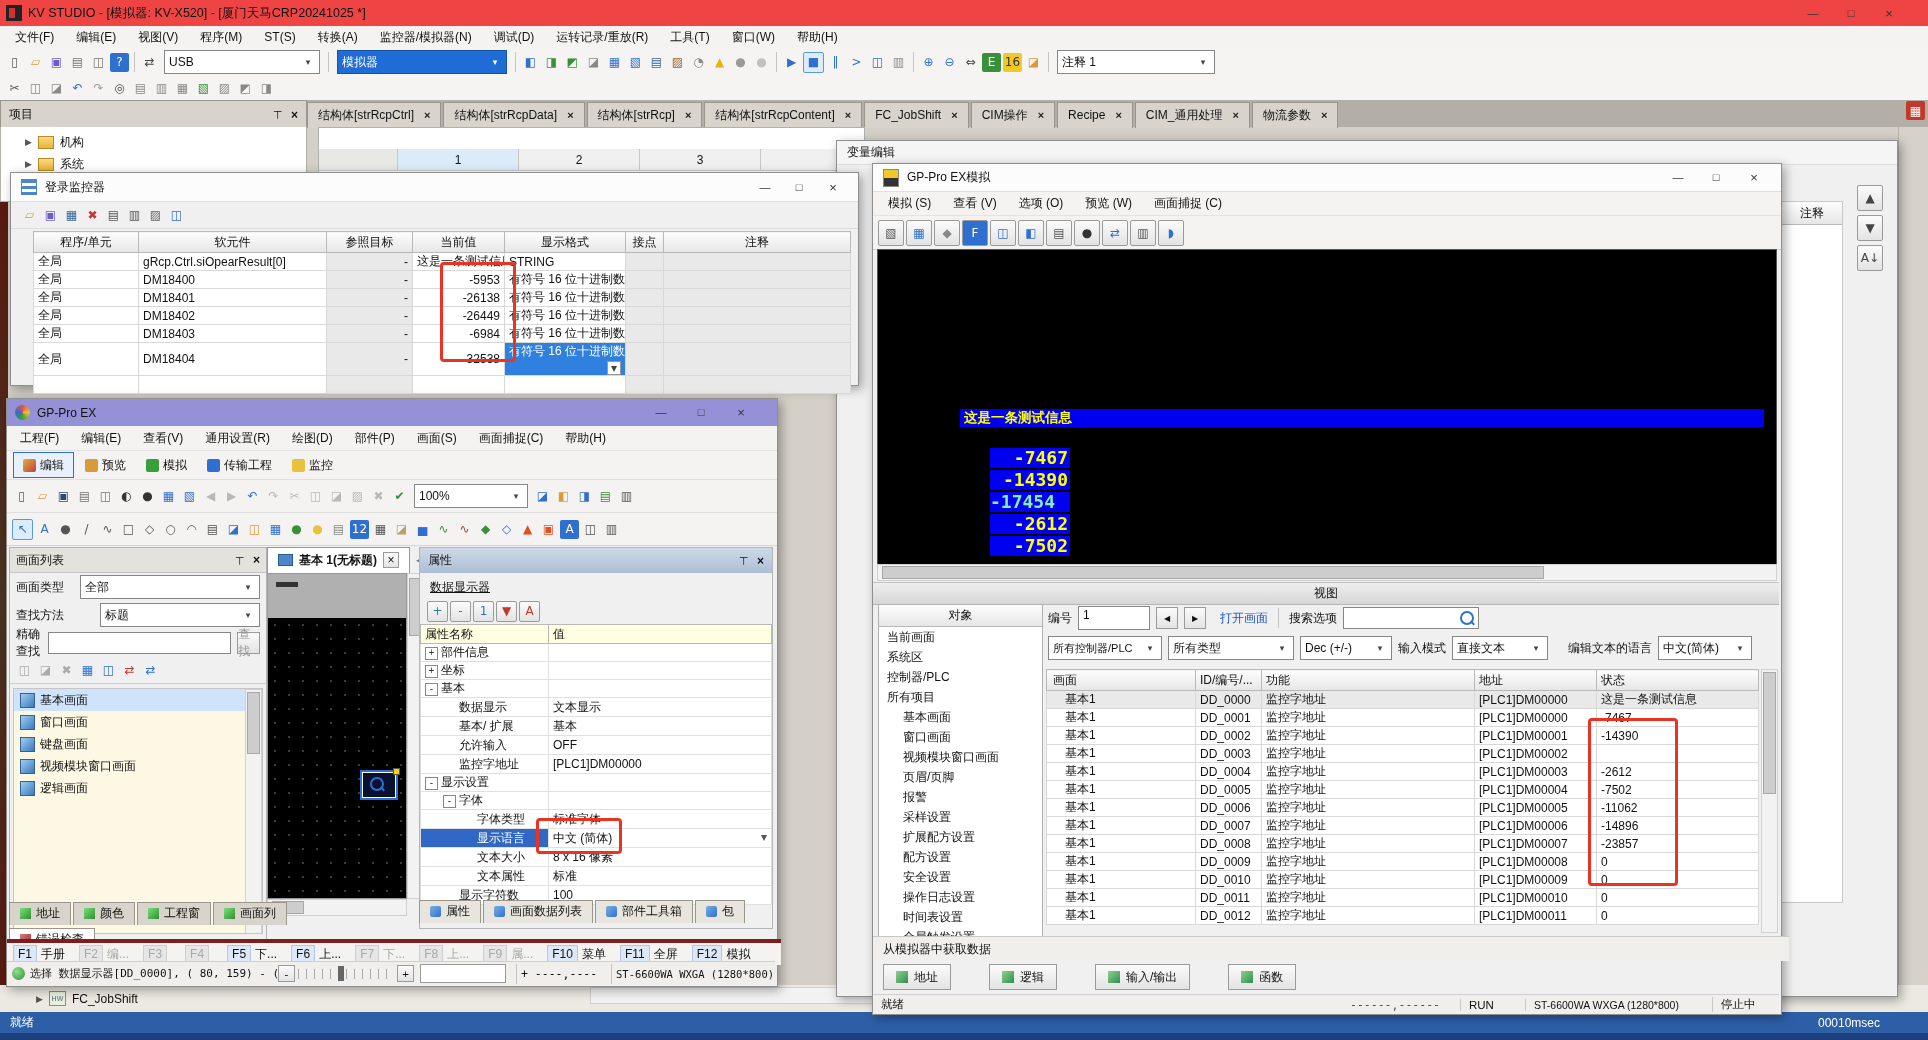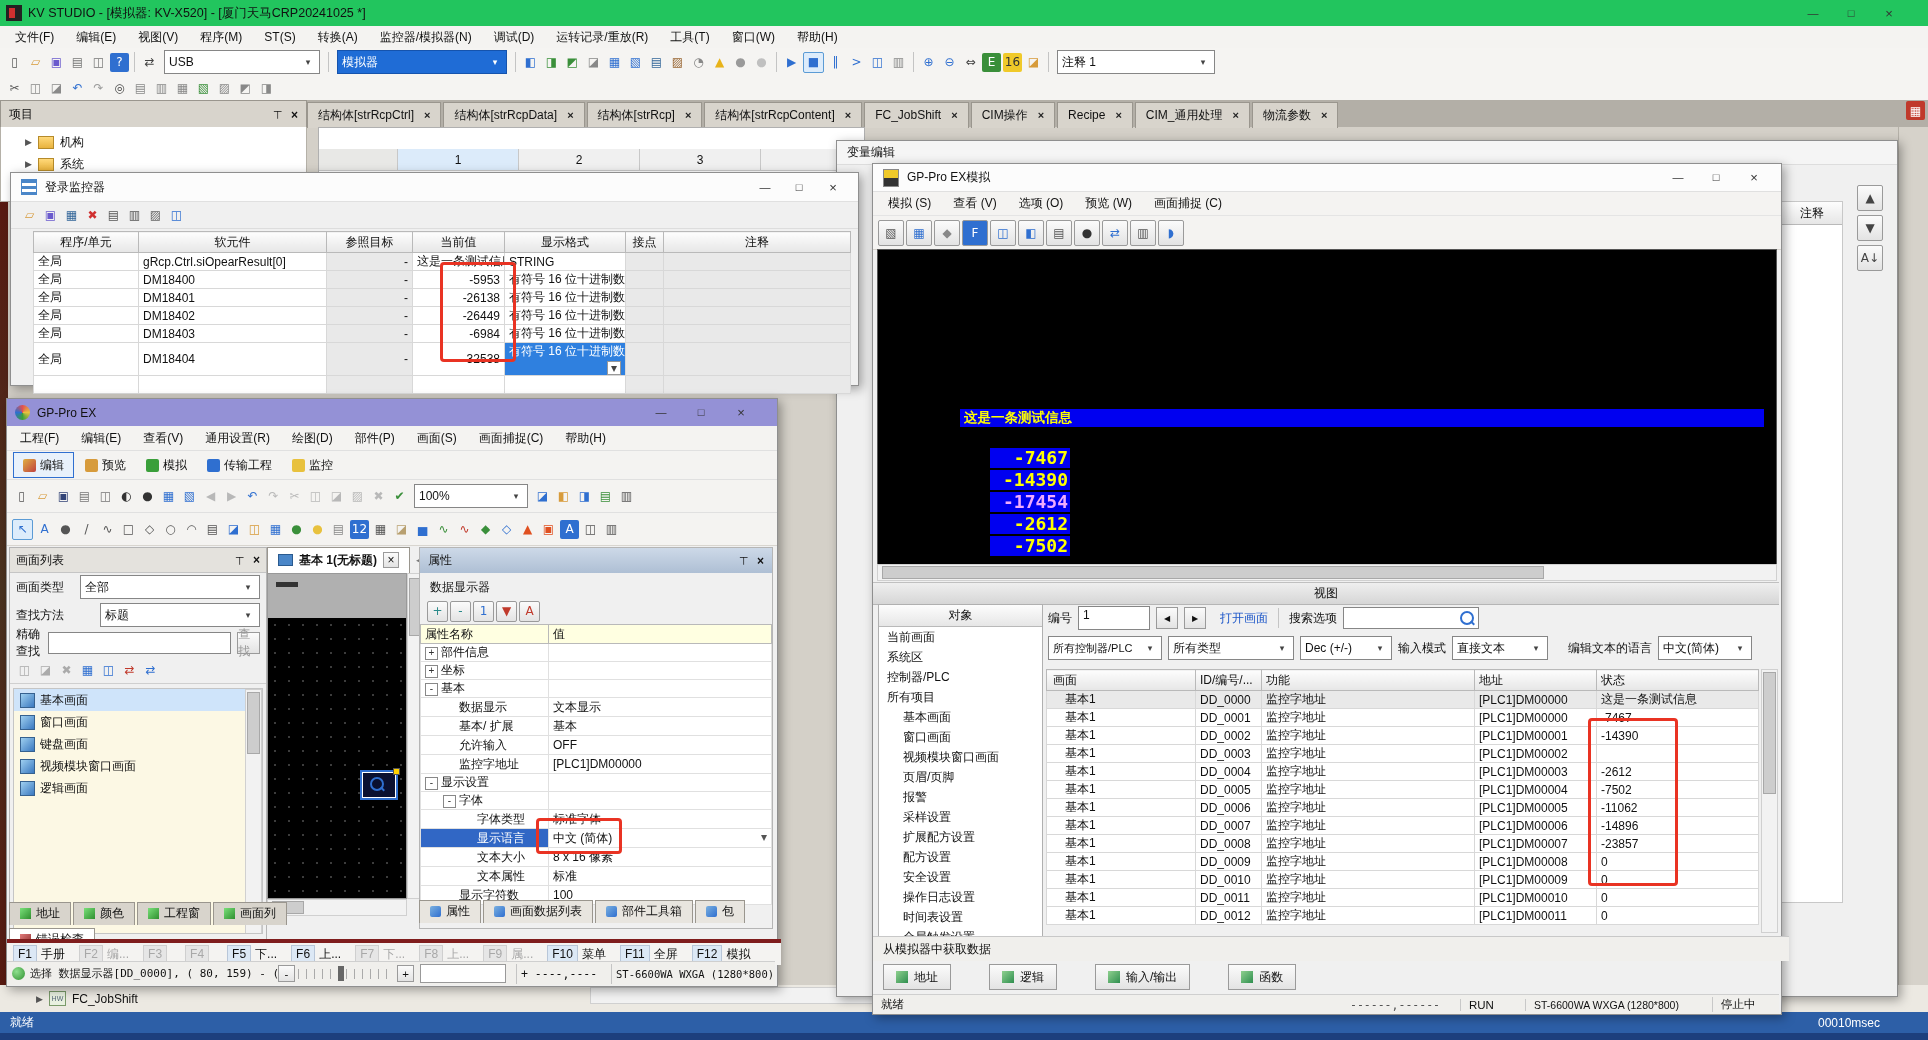--- a/index.html
+++ b/index.html
@@ -81,21 +81,21 @@
   .hthumb{position:absolute;top:1px;bottom:1px;background:#cdcdcd;border:1px solid #a8a8a8;}
   .btn3d{background:linear-gradient(#fbfbfb,#e3e3e3);border:1px solid #9a9a9a;display:inline-flex;align-items:center;justify-content:center;}
 </style>
 </head>
 <body>
 
 <div id="screen">
 
   <div class="r" style="left:0;top:163px;width:8px;height:850px;background:linear-gradient(#5a1810,#4a3320,#5a1810);"></div>
 
-  <div class="r" style="left:0;top:0;width:1928px;height:26px;background:#22c55e;border-bottom:1px solid #d8d8d8;">
+  <div class="r" style="left:0;top:0;width:1928px;height:26px;background:#ef4444;border-bottom:1px solid #d8d8d8;">
     <div class="flex" style="height:100%;padding-left:6px;">
       <span style="width:16px;height:16px;background:#222;margin-right:6px;position:relative;display:inline-block;">
           <i style="position:absolute;left:3px;top:3px;width:6px;height:10px;background:#d03030;"></i>
         </span>
       <span style="font-size:12.5px;">KV STUDIO - [模拟器: KV-X520] - [厦门天马CRP20241025 *]</span>
     </div>
     <div class="flex r" style="right:20px;top:0;height:26px;">
       <span class="tbtn">—</span>
       <span class="tbtn">□</span>
       <span class="tbtn close-b">×</span>
@@ -587,21 +587,21 @@
           <span class="hthumb" style="left:4px;width:30px;"></span>
         </div>
     </div>
 
     <div class="r" style="left:412px;top:148px;width:352px;height:380px;background:#f0f0f0;border:1px solid #b5b5b5;">
       <div class="flex" style="height:25px;background:linear-gradient(#cdd9e8,#aebfd4);padding:0 8px;">
         <span style="flex:1;">属性</span>
         <span class="pin">⊥</span>
         <span style="padding-left:8px;font-weight:bold;">×</span>
       </div>
-      <div style="padding:6px 10px 2px;">数据显示器</div>
+      <div style="padding:6px 10px 2px;text-decoration:underline;">数据显示器</div>
       <div class="flex" style="height:26px;padding-left:6px;">
         <span class="ic btn3d" style="color: rgb(42, 138, 138);">+</span>
           <span class="ic btn3d" style="color: rgb(42, 138, 138);">-</span>
           <span class="ic btn3d" style="color: rgb(47, 111, 208);">1</span>
           <span class="ic btn3d" style="color: rgb(192, 57, 43);">▼</span>
           <span class="ic btn3d" style="color: rgb(192, 57, 43);">A</span>
       </div>
       <table class="ptbl" style="table-layout:fixed;">
         <colgroup>
             <col style="width:128px">
@@ -814,21 +814,21 @@
         <span class="ic btn3d" style="width: 24px; height: 24px; color: rgb(47, 111, 208);">⇄</span>
         <span class="ic btn3d" style="width: 24px; height: 24px; color: rgb(85, 85, 85);">▥</span>
         <span class="ic btn3d" style="width: 24px; height: 24px; color: rgb(47, 111, 208);">◗</span>
     </div>
 
     <div class="r" style="left:4px;top:85px;width:898px;height:314px;background:#000;overflow:hidden;border:1px solid #555;">
       <div style="position:absolute;left:82px;top:159px;width:800px;height:18px;background:#0000f0;color:#ffff00;font-size:13.5px;line-height:18px;padding-left:4px;font-weight:bold;">这是一条测试信息</div>
       <div style="position:absolute;left:112px;top:198px;">
         <div style="width:78px;text-align:right;background:#0000f0;color:#ffff00;font-family:'DejaVu Sans Mono',monospace;font-size:18px;font-weight:bold;line-height:20px;margin-bottom:2px;padding-right:2px;">-7467</div>
           <div style="width:78px;text-align:right;background:#0000f0;color:#ffff00;font-family:'DejaVu Sans Mono',monospace;font-size:18px;font-weight:bold;line-height:20px;margin-bottom:2px;padding-right:2px;">-14390</div>
-          <div style="width:78px;text-align:right;background:#0000f0;color:#f0abfc;font-family:'DejaVu Sans Mono',monospace;font-size:18px;font-weight:bold;line-height:20px;margin-bottom:2px;padding-right:2px;">-17454</div>
+          <div style="width:78px;text-align:left;background:#0000f0;color:#86efac;font-family:'DejaVu Sans Mono',monospace;font-size:18px;font-weight:bold;line-height:20px;margin-bottom:2px;padding-right:2px;">-17454</div>
           <div style="width:78px;text-align:right;background:#0000f0;color:#ffff00;font-family:'DejaVu Sans Mono',monospace;font-size:18px;font-weight:bold;line-height:20px;margin-bottom:2px;padding-right:2px;">-2612</div>
           <div style="width:78px;text-align:right;background:#0000f0;color:#ffff00;font-family:'DejaVu Sans Mono',monospace;font-size:18px;font-weight:bold;line-height:20px;margin-bottom:2px;padding-right:2px;">-7502</div>
       </div>
     </div>
     <div class="hscroll" style="left:4px;top:400px;width:898px;">
         <span class="hthumb" style="left:4px;width:660px;"></span>
       </div>
 
     <div class="flex" style="height:21px;margin-top:2px;background:linear-gradient(#efefef,#d6d6d6);border-top:1px solid #c0c0c0;border-bottom:1px solid #b5b5b5;justify-content:center;position:absolute;left:0;top:416px;width:906px;">视图</div>
 

